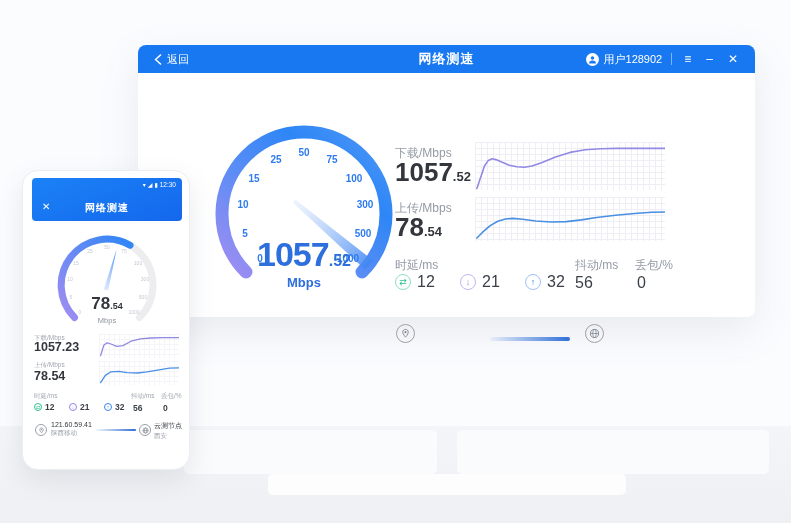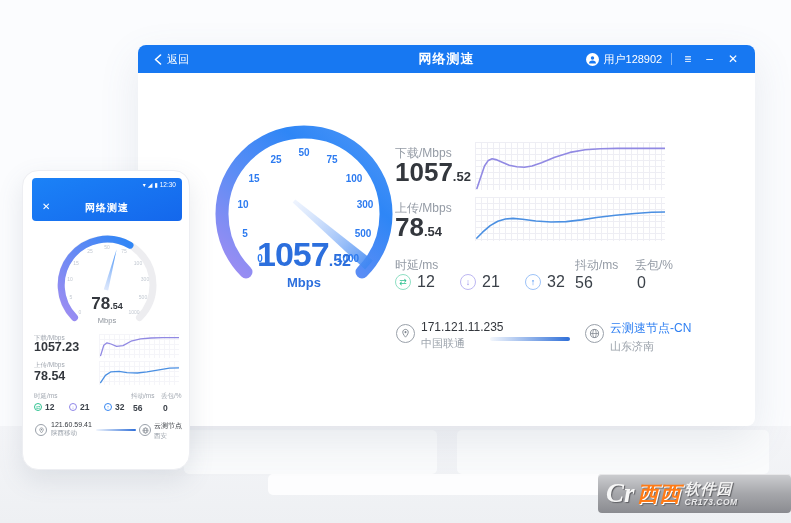--- a/index.html
+++ b/index.html
@@ -9,21 +9,21 @@
 
   
   .bg-band { position:absolute; left:0; top:426px; width:791px; height:97px;
              background:linear-gradient(180deg,#f4f5f8 0%,#eef0f3 100%); }
   .deco { position:absolute; border-radius:5px; }
   .deco-left  { left:184px; top:430px; width:253px; height:44px; background:#fafbfc; }
   .deco-right { left:457px; top:430px; width:312px; height:44px; background:#fafbfc; }
   .deco-center{ left:268px; top:474px; width:358px; height:21px; background:#fdfdfe; }
 
   
-  .window { position:absolute; left:138px; top:45px; width:617px; height:381px;
+  .window { position:absolute; left:138px; top:45px; width:617px; height:272px;
             background:#fff; border-radius:8px; box-shadow:0 14px 40px rgba(90,105,130,.12); z-index:2; }
   .titlebar { position:relative; height:28px; background:#1778f2; border-radius:8px 8px 0 0;
               display:flex; align-items:center; color:#fff; }
   .back { display:flex; align-items:center; gap:5px; margin-left:16px; cursor:pointer; font-size:11px; }
   .chev { display:inline-flex; }
   .win-title { position:absolute; left:50%; top:0; height:28px; line-height:28px;
                transform:translateX(-50%); font-size:13px; font-weight:bold; letter-spacing:1px; }
   .tb-right { margin-left:auto; display:flex; align-items:center; gap:9px; padding-right:14px; }
   .user { display:flex; align-items:center; gap:5px; font-size:11px; cursor:pointer; }
   .avatar { width:13px; height:13px; border-radius:50%; background:#fff; display:inline-flex;
@@ -235,35 +235,27 @@
     </div>
     <div class="midval" style="left:437px;top:229px">56</div>
     <div class="midval" style="left:499px;top:229px">0</div>
 
     <div style="position:absolute;left:258px;top:279px" class="circle-icon">
       <svg width="11" height="11" viewBox="0 0 12 12">
           <path d="M6,1.5 C4.3,1.5 3,2.8 3,4.5 C3,6.8 6,10 6,10 S9,6.8 9,4.5 C9,2.8 7.7,1.5 6,1.5 z" fill="none" stroke="#7d848d" stroke-width="1"></path>
           <circle cx="6" cy="4.5" r="1.1" fill="#7d848d"></circle>
         </svg>
     </div>
-    <div style="position:absolute;left:283px;top:275px">
-      <div class="srv-ip">171.121.11.235</div>
-      <div class="srv-sub">中国联通</div>
-    </div>
     <div class="progress-line" style="left:352px;top:292px;width:80px"></div>
     <div style="position:absolute;left:447px;top:279px" class="circle-icon">
       <svg width="11" height="11" viewBox="0 0 12 12">
           <circle cx="6" cy="6" r="4.4" fill="none" stroke="#7d848d" stroke-width="1"></circle>
           <ellipse cx="6" cy="6" rx="1.9" ry="4.4" fill="none" stroke="#7d848d" stroke-width="0.8"></ellipse>
           <line x1="1.6" y1="6" x2="10.4" y2="6" stroke="#7d848d" stroke-width="0.8"></line>
         </svg>
-    </div>
-    <div style="position:absolute;left:472px;top:275px">
-      <div class="srv-node">云测速节点-CN</div>
-      <div class="srv-sub">山东济南</div>
     </div>
   </div>
 
   <div class="phone">
     <div class="p-blue">
       <div class="p-status">
         <span class="sicon">▾</span>
         <span class="sicon">◢</span>
         <span class="sicon">▮</span>
         <span>12:30</span>
@@ -357,22 +349,14 @@
           <ellipse cx="6" cy="6" rx="1.9" ry="4.4" fill="none" stroke="#7d848d" stroke-width="1"></ellipse>
           <line x1="1.6" y1="6" x2="10.4" y2="6" stroke="#7d848d" stroke-width="1"></line>
         </svg>
     </div>
     <div style="position:absolute;left:131px;top:250px">
       <div class="p-srv-ip">云测节点</div>
       <div class="p-srv-sub">西安</div>
     </div>
   </div>
 
-  <div class="watermark">
-    <span class="wm-logo">Cr</span>
-    <span class="wm-brand">西西</span>
-    <span class="wm-col">
-      <span class="wm-suffix">软件园</span>
-      <span class="wm-domain">CR173.COM</span>
-    </span>
-  </div>
 
 </div>
 
 </body></html>

